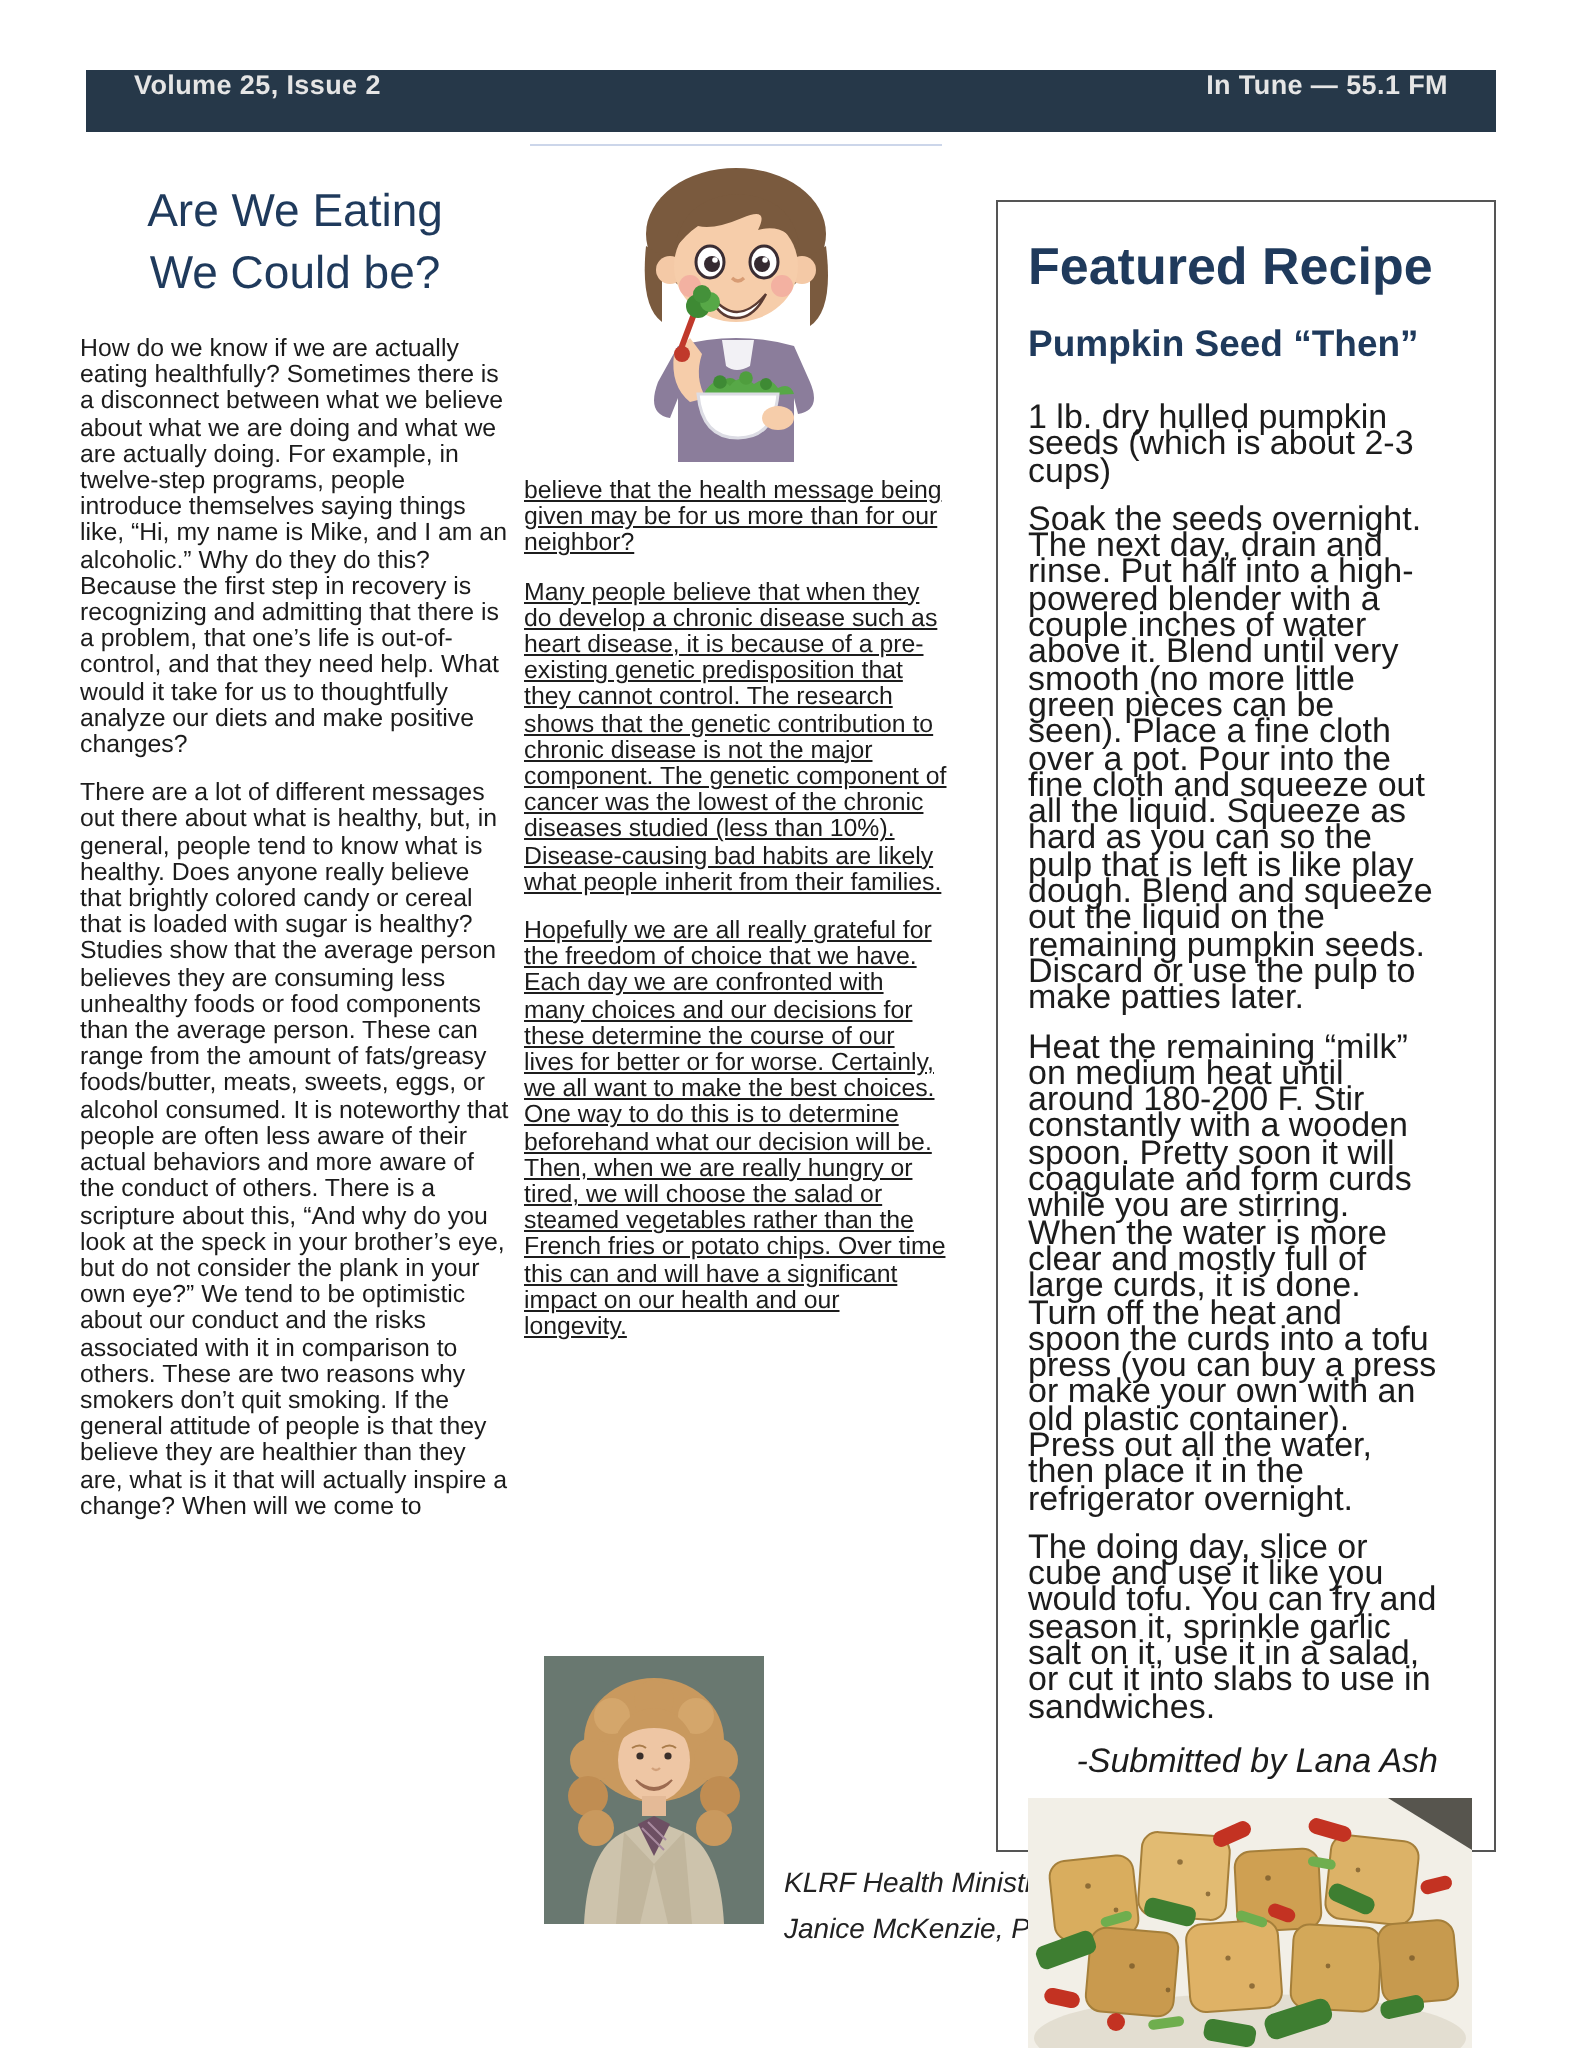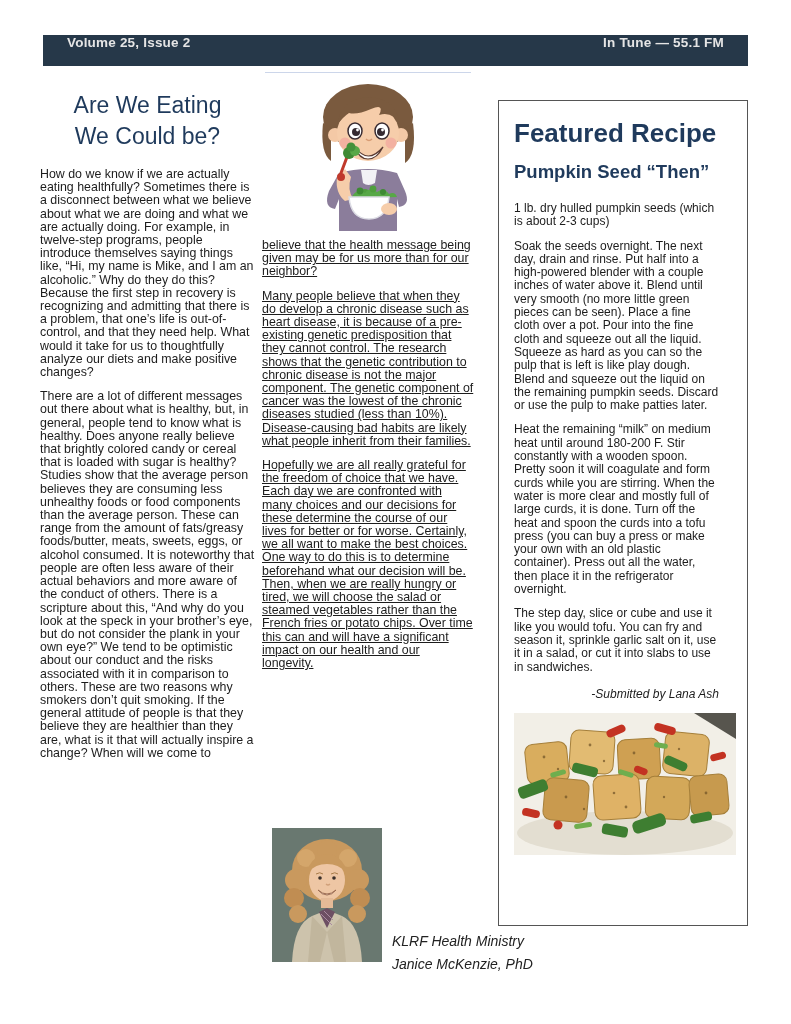--- a/index.html
+++ b/index.html
@@ -40,21 +40,21 @@
     position:absolute;left:498px;top:90px;width:250px;height:826px;
     border:1.5px solid #555;box-sizing:border-box;
     padding:16px 28px 0 15px;background:#ffffff;margin-top:10px;
   }
   .recipe-heading{
     color:#1f3a5c;font-weight:bold;font-size:26px;line-height:28px;margin:2px 0 14px 0;
   }
   .recipe-subheading{
     color:#1f3a5c;font-weight:bold;font-size:18.5px;line-height:21px;margin:0 0 20px 0;
   }
-  .recipe-box p{margin:0 0 11px 0;font-size:12px;line-height:13.3px;}
+  .recipe-box p{margin:0 0 11px 0;font-size:17px;line-height:13.3px;}
   .submitted{
     font-style:italic;font-size:13.5px;text-align:right;margin:14px 0 12px 0 !important;
   }
   .dish-box{width:222px;height:142px;margin:0 auto;}
   svg{display:block;}
 </style>
 </head>
 <body>
 
 <div class="page">
@@ -169,21 +169,21 @@
     <div>KLRF Health Ministry</div>
     <div>Janice McKenzie, PhD</div>
   </div>
 
   <div class="recipe-box">
     <div class="recipe-heading">Featured Recipe</div>
     <div class="recipe-subheading">Pumpkin Seed “Then”</div>
     <p>1 lb. dry hulled pumpkin seeds (which is about 2-3 cups)</p>
     <p>Soak the seeds overnight. The next day, drain and rinse. Put half into a high-powered blender with a couple inches of water above it. Blend until very smooth (no more little green pieces can be seen). Place a fine cloth over a pot. Pour into the fine cloth and squeeze out all the liquid. Squeeze as hard as you can so the pulp that is left is like play dough. Blend and squeeze out the liquid on the remaining pumpkin seeds. Discard or use the pulp to make patties later.</p>
     <p>Heat the remaining “milk” on medium heat until around 180-200 F. Stir constantly with a wooden spoon. Pretty soon it will coagulate and form curds while you are stirring. When the water is more clear and mostly full of large curds, it is done. Turn off the heat and spoon the curds into a tofu press (you can buy a press or make your own with an old plastic container). Press out all the water, then place it in the refrigerator overnight.</p>
-    <p>The step day, slice or cube and use it like you would tofu. You can fry and season it, sprinkle garlic salt on it, use it in a salad, or cut it into slabs to use in sandwiches.</p>
+    <p>The doing day, slice or cube and use it like you would tofu. You can fry and season it, sprinkle garlic salt on it, use it in a salad, or cut it into slabs to use in sandwiches.</p>
     <p class="submitted">-Submitted by Lana Ash</p>
     <div class="dish-box">
       <svg width="222" height="142" viewBox="0 0 222 142">
         <rect width="222" height="142" fill="#f2efe7"></rect>
         <path d="M180 0 L222 0 L222 26 Z" fill="#57554e"></path>
         <ellipse cx="111" cy="120" rx="108" ry="22" fill="#e3ded1"></ellipse>
 
         <g stroke="#a57f3a" stroke-width="1">
           <rect x="12" y="30" width="42" height="40" rx="8" fill="#d9ad5e" transform="rotate(-6 33 50)"></rect>
           <rect x="56" y="18" width="44" height="42" rx="8" fill="#e2bb72" transform="rotate(4 78 39)"></rect>

